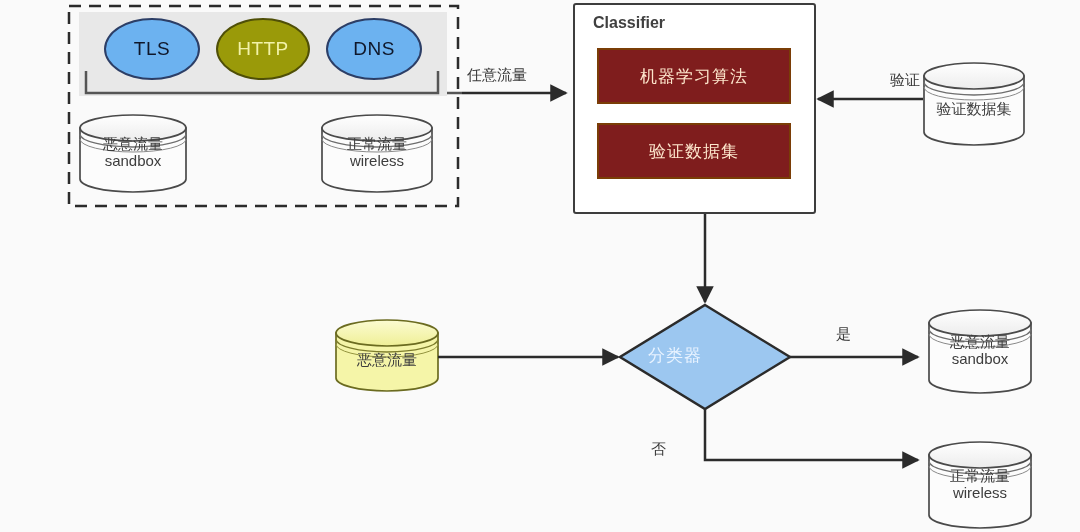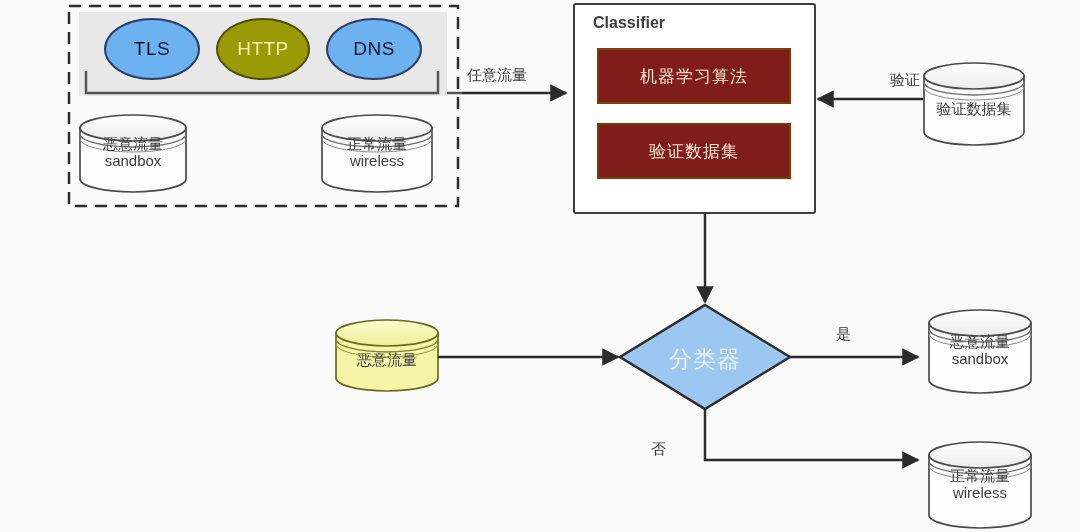--- a/index.html
+++ b/index.html
@@ -76,24 +76,23 @@
     justify-content: center;
     background: #7f1d1d;
     border: 2px solid #7A3D06;
     color: #FDE6CC;
     font-size: 17px;
     letter-spacing: 1px;
   }
   
   .diamond-label {
     position: absolute;
-    font-size: 23px;
+    font-size: 17px;
     color: #E8F3FF;
     letter-spacing: 1px;
-    text-align: center;
   }
   
   .cyl-text {
     position: absolute;
     text-align: center;
     color: #3d3d3d;
     line-height: 1.12;
     pointer-events: none;
   }
   .cyl-text .l1 { font-size: 15px; display: block; }

